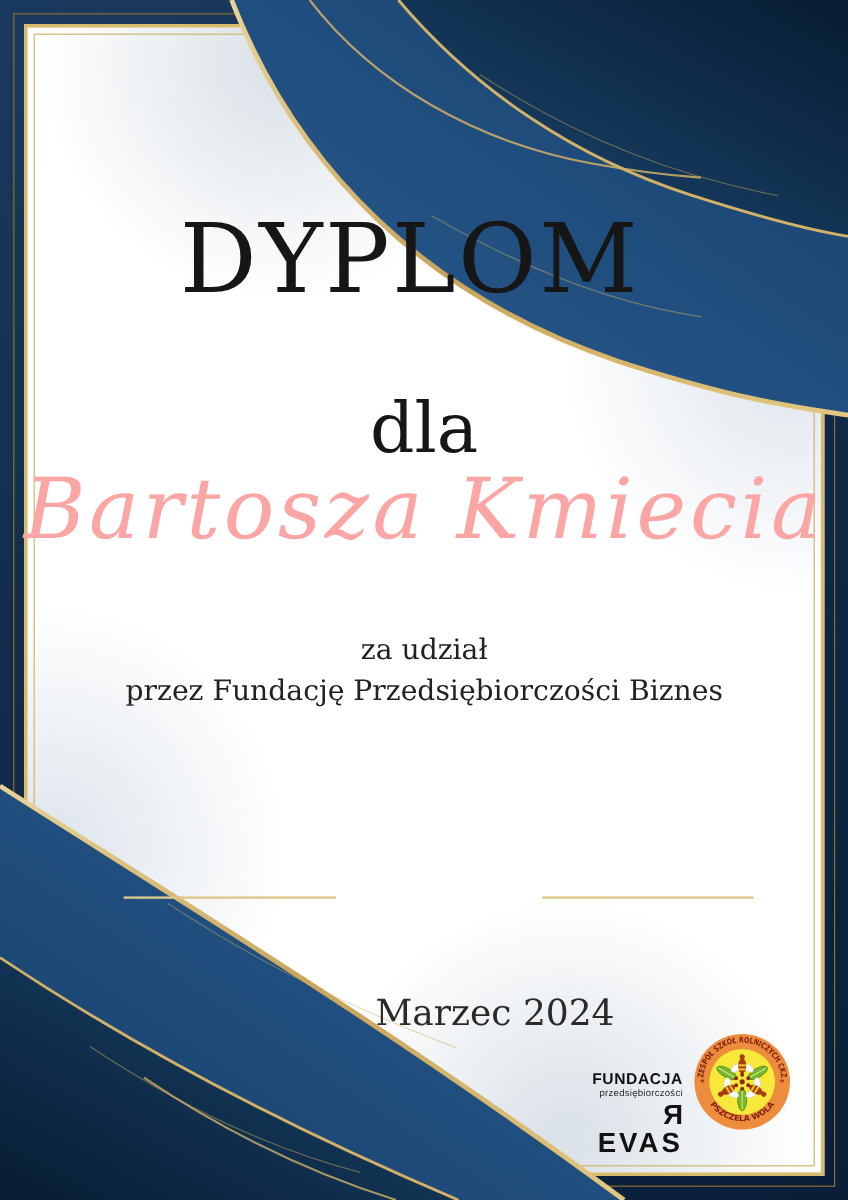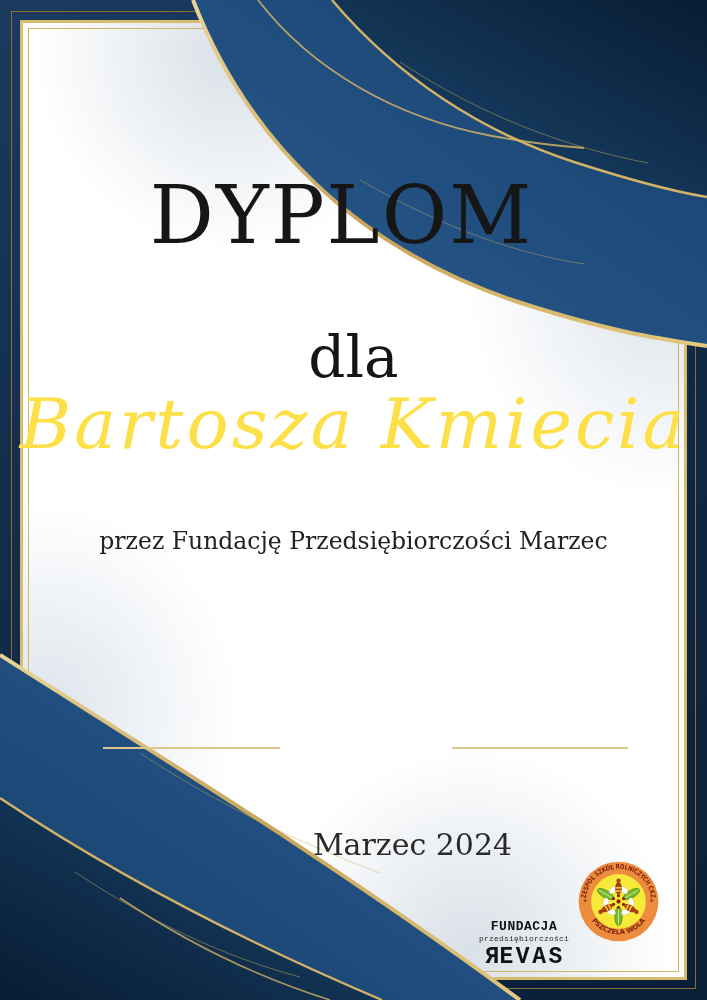--- a/index.html
+++ b/index.html
@@ -28,30 +28,30 @@
   }
   .gold-hairline-inner{
     position:absolute;inset:28px;border:1px solid #cfb46c;pointer-events:none;
   }
   
   .decor{position:absolute;inset:0;width:707px;height:1000px;pointer-events:none;}
   
   .abs{position:absolute;left:0;right:0;text-align:center;}
   .title{top:176px;font-size:80px;line-height:1;letter-spacing:2px;transform:translateX(-12px);color:#161616;}
   .prep{top:282px;font-size:58px;line-height:1;color:#161616;margin-top:46px;}
-  .recipient{top:382px;font-size:70px;line-height:1.2;font-style:italic;letter-spacing:3px;color:#fde047;}
+  .recipient{top:382px;font-size:70px;line-height:1.2;font-style:italic;letter-spacing:3px;color:#fca5a5;}
   .body-text{top:524px;font-size:23.5px;line-height:34px;color:#222222;}
   .sig-line{position:absolute;top:747px;height:2px;background:#dcc78c;}
   .sig-left{left:103px;width:177px;}
   .sig-right{left:452px;width:176px;}
   .date{top:827px;font-size:30px;transform:translateX(59px);color:#2a2a2a;}
   
   .revas{
-    position:absolute;left:479px;top:892px;width:90px;text-align:center;
-    font-family:Liberation Mono, monospace;color:#121212;line-height:1;margin-top:28px;
+    position:absolute;left:479px;top:892px;width:90px;text-align:right;
+    font-family:Liberation Sans, sans-serif;color:#121212;line-height:1;
   }
   .revas .l1{font-size:13px;font-weight:bold;letter-spacing:0.5px;}
   .revas .l2{font-size:8px;color:#2c2c2c;margin-top:2px;letter-spacing:0.2px;}
   .revas .l3{font-size:23px;font-weight:bold;letter-spacing:2.5px;margin-top:3px;}
   .flip{display:inline-block;transform:scaleX(-1);}
   .seal{position:absolute;left:577px;top:860px;width:83px;height:83px;}
 </style>
 </head>
 <body>
 
@@ -106,21 +106,22 @@
       <path d="M120,898 C190,945 260,978 330,1000" fill="none" stroke="#d3b267" stroke-width="1.6" opacity="0.8"></path>
       <path d="M75,872 C150,922 225,957 300,977" fill="none" stroke="#c9a85c" stroke-width="1" opacity="0.5"></path>
     </g>
   </svg>
 
   <div class="abs title">DYPLOM</div>
   <div class="abs prep">dla</div>
   <div class="abs recipient">Bartosza Kmiecia</div>
 
   <div class="abs body-text">
-    <div>przez Fundację Przedsiębiorczości Marzec</div>
+    <div>za udział</div>
+    <div>przez Fundację Przedsiębiorczości Biznes</div>
   </div>
 
   <div class="sig-line sig-left"></div>
   <div class="sig-line sig-right"></div>
 
   <div class="abs date">Marzec 2024</div>
 
   <div class="revas">
     <div class="l1">FUNDACJA</div>
     <div class="l2">przedsiębiorczości</div>

